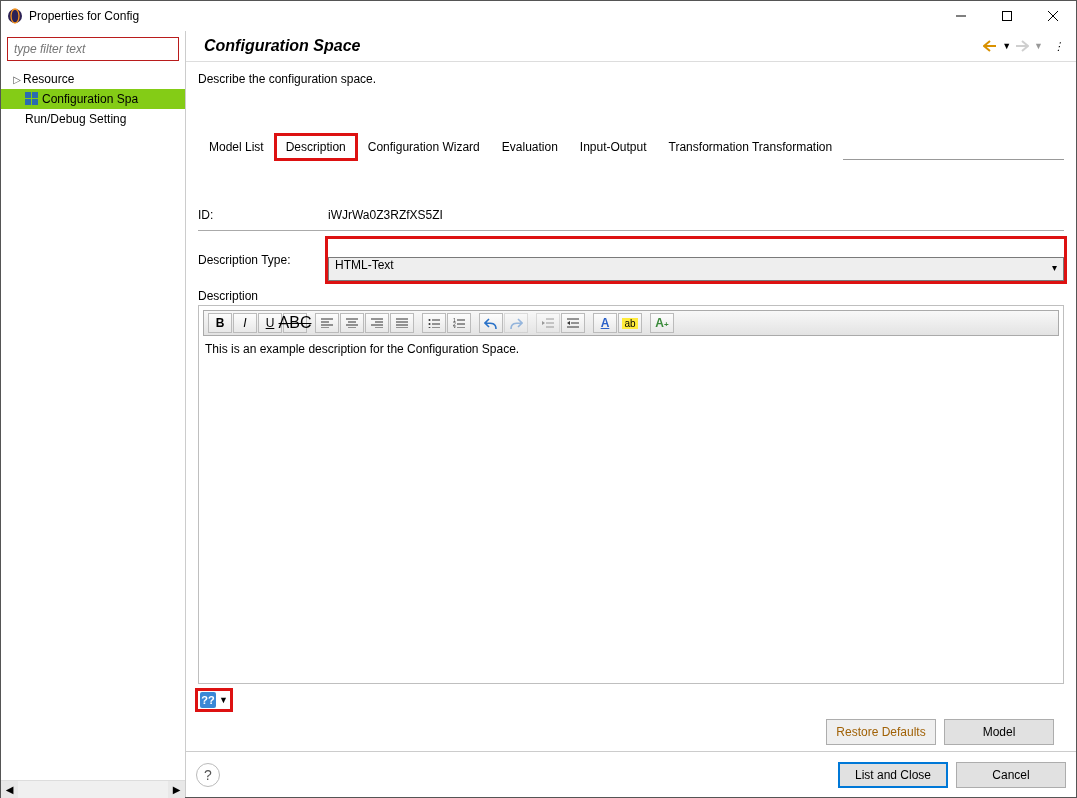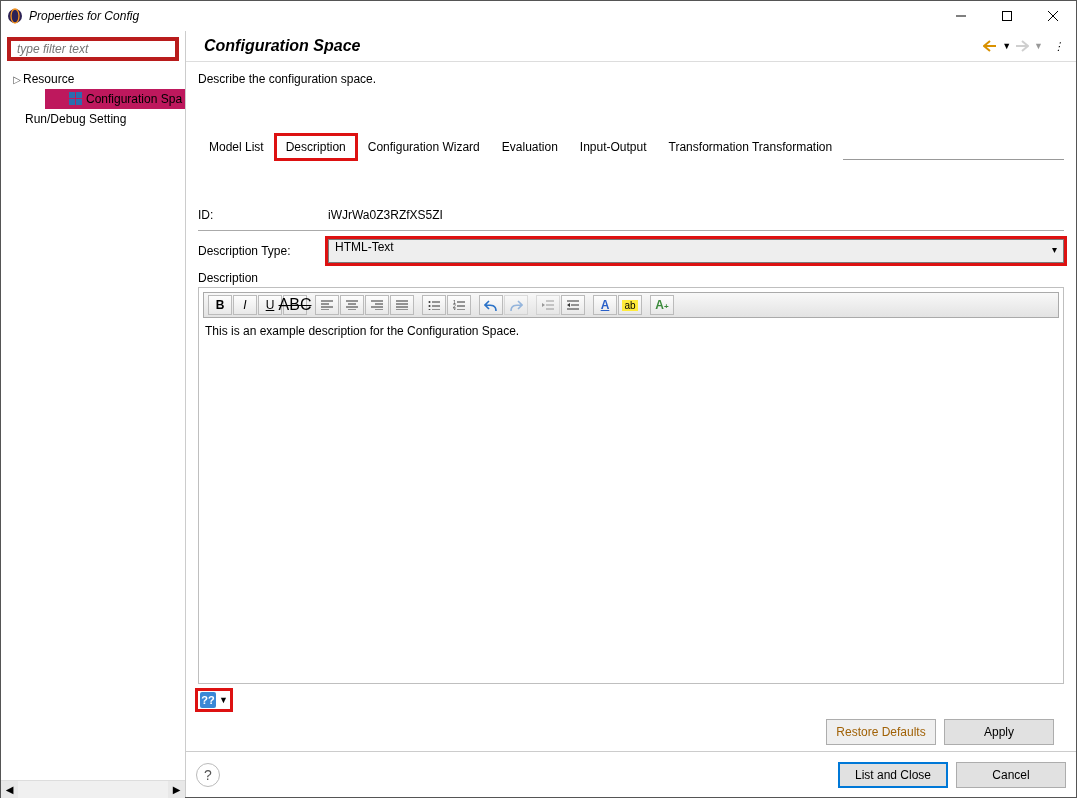--- a/index.html
+++ b/index.html
@@ -1,30 +1,30 @@
 <!DOCTYPE html>
 <html><head>
 <meta charset="utf-8">
 <style>
   * { box-sizing: border-box; font-family: "Segoe UI", Tahoma, sans-serif; }
   html, body { margin:0; padding:0; width:1077px; height:798px; background:#fff; overflow:hidden; }
   .window { width:1077px; height:798px; display:flex; flex-direction:column; border:1px solid #555; }
-  .titlebar { height:30px; display:flex; align-items:center; padding:0 0 0 6px; background:#fff;font-style:italic; }
+  .titlebar { height:30px; display:flex; align-items:center; padding:0 0 0 6px; background:#fff; }
   .titlebar .eclipse-icon { margin-right:6px; }
   .titlebar .title { font-size:12px; color:#000; flex:1; }
   .winbtns { display:flex; height:100%; }
   .winbtn { width:46px; display:flex; align-items:center; justify-content:center; }
   .body { flex:1; display:flex; min-height:0; }
   .sidebar { width:185px; border-right:1px solid #ccc; display:flex; flex-direction:column; }
   .filter-wrap { padding:6px; }
-  .filter { width:100%; height:24px; padding:2px 6px; font-size:12px; border:4px solid #b91c1c; color:#555; font-style:italic;}
+  .filter { width:100%; height:24px; padding:2px 6px; font-size:12px; border:1px solid #b91c1c; color:#555; font-style:italic;}
   .tree { flex:1; font-size:12px; padding-top:2px; overflow:hidden; }
   .tree-row { display:flex; align-items:center; height:20px; padding-left:4px; white-space:nowrap; }
   .tree-row.indent1 { padding-left:24px; }
-  .tree-row.selected { background:#be185d;margin-left:44px; }
+  .tree-row.selected { background:#84cc16; }
   .tree-arrow { width:12px; text-align:center; color:#555; font-size:10px; }
   .tree-icon { width:14px; height:14px; margin-right:3px; }
   .sb-scroll { height:17px; border-top:1px solid #ddd; display:flex; align-items:center; justify-content:space-between; background:#f0f0f0;}
   .sb-scroll .arrow { width:17px; height:17px; display:flex; align-items:center; justify-content:center; background:#e8e8e8; font-size:10px;}
   .sb-scroll .track { flex:1; height:17px; background:#f0f0f0;}
   .main { flex:1; display:flex; flex-direction:column; min-width:0; }
   .header { display:flex; align-items:center; padding:6px 12px 6px 18px; border-bottom:1px solid #ddd;font-style:italic;}
   .header h1 { font-size:16px; font-weight:bold; margin:0; flex:1; }
   .navicons { display:flex; gap:4px; align-items:center;}
   .content { flex:1; padding:4px 12px 0 12px; display:flex; flex-direction:column; min-height:0;gap:38px;}
@@ -32,21 +32,21 @@
   .tabs { display:flex; align-items:flex-end; height:28px; }
   .tab { padding:5px 10px; font-size:12px; border:1px solid transparent; cursor:default; position:relative; }
   .tab.active { border:1px solid #999; border-bottom:1px solid #fff; background:#fff; z-index:2;}
   .tab.highlight { outline:3px solid #d11; outline-offset:-2px; }
   .tab-underline { border-bottom:1px solid #999; flex:1; height:1px; align-self:flex-end; margin-bottom:0;}
   .props { border:0; padding-top:6px; display:flex; flex-direction:column; flex:1; min-height:0;}
   .formrow { display:flex; align-items:center; font-size:12px; padding:4px 0;}
   .formrow .label { width:130px;}
   .formrow .value { flex:1; }
   .hr { height:1px; background:#aaa; margin:4px 0;}
-  .select { flex:1; height:24px; font-size:12px; border:1px solid #7a7a7a; background:#eee; padding:0 20px 0 6px; position:relative;}
+  .select { flex:1; height:24px; font-size:12px; border:1px solid #7a7a7a; background:#eee; padding:0 20px 0 6px; position:relative;margin-top:18px;}
   .select-wrap {flex:1; position:relative; outline:3px solid #d11;}
   .select .chev { position:absolute; right:6px; top:4px; font-size:10px;}
   .desc-section { display:flex; flex-direction:column; flex:1; min-height:0; margin-top:4px;}
   .editor { flex:1; border:1px solid rgba(0,0,0,0.25); background:#fff; display:flex; flex-direction:column; min-height:0; margin-top:2px;}
   .etoolbar { height:26px; border:1px solid #aaa; margin:4px; background:linear-gradient(#f8f8f8,#e3e3e3); display:flex; align-items:center; padding:0 4px; gap:1px;}
   .tbtn { width:24px; height:20px; border:1px solid #bbb; display:flex; align-items:center; justify-content:center; font-size:12px; background:linear-gradient(#fdfdfd,#e8e8e8);}
   .tsep { width:6px; }
   .editarea { flex:1; padding:2px 6px; font-size:12px; font-family:"Segoe UI",sans-serif; overflow:auto;}
   .below-editor { margin-top:6px; }
   .help-dd { display:inline-flex; align-items:center; outline:3px solid #d11; padding:1px 2px;}
@@ -290,21 +290,21 @@
 
           <div class="below-editor">
             <span class="help-dd">
               <span class="qicon">??</span>
               <span class="caretsm" style="margin-left:3px;">▼</span>
             </span>
           </div>
 
           <div class="btnbar">
             <div class="btn disabled">Restore Defaults</div>
-            <div class="btn">Apply</div>
+            <div class="btn">Model</div>
           </div>
         </div>
       </div>
 
       <div class="footer">
         <div class="help">
           <div class="helpbtn">?</div>
         </div>
         <div style="display:flex; gap:8px;">
           <div class="btn primary">List and Close</div>

